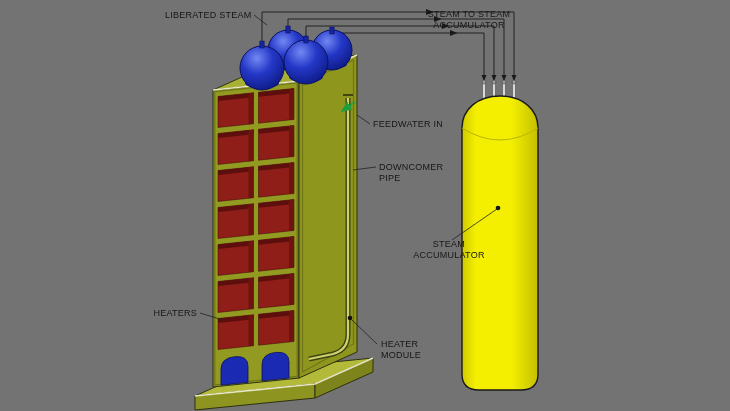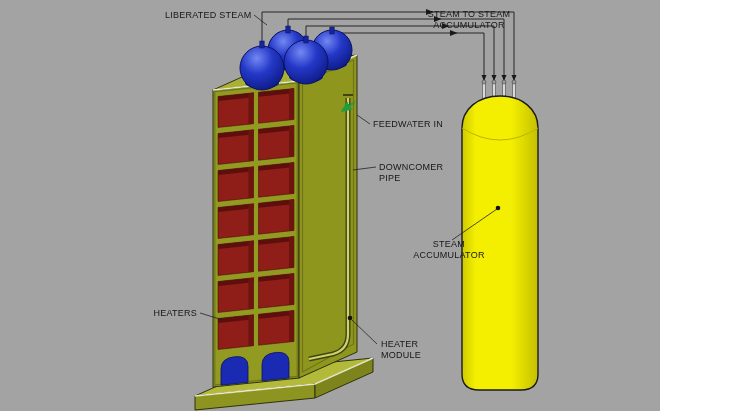--- a/index.html
+++ b/index.html
@@ -1,17 +1,17 @@
 <!DOCTYPE html>
 <html style="--module_front: #939a22; --module_side: #8f961e; --module_top: #a9b134; --heater_red: #8f1d18; --heater_red_dark: #5c0f0c; --dome_blue: #2438c8; --accumulator_yellow: #f4ef00; --feedwater_green: #1f9e3f; --line_black: #1a1a1a;"><head>
 <meta charset="utf-8">
 <style>
   *{margin:0;padding:0;box-sizing:border-box}
   html,body{background:#fff;font-family:"Liberation Sans",sans-serif}
-  .stage{width:660px;height:411px;background:#a3a3a3;position:relative;overflow:hidden}
+  .stage{width:730px;height:411px;background:#737373;position:relative;overflow:hidden}
   .lbl{font:400 9px "Liberation Sans",sans-serif;fill:#161616;letter-spacing:.25px}
   .leader{stroke:#222;stroke-width:.8;fill:none}
   .steam-line{stroke:#1a1a1a;stroke-width:.9;fill:none}
   .face-front{fill:var(--module_front,#939a22);stroke:#2e3110;stroke-width:1}
   .face-frame{fill:none;stroke:#6f761a;stroke-width:1.2}
   .face-right{fill:var(--module_side,#8f961e);stroke:#2e3110;stroke-width:1}
   .face-top{fill:var(--module_top,#a9b134);stroke:#2e3110;stroke-width:1}
   .rim{stroke:#e8e8c4;stroke-width:1.6;fill:none}
   .bar-main{fill:var(--heater_red,#8f1d18);stroke:#3a0907;stroke-width:.5}
   .bar-top{fill:var(--heater_red_dark,#5c0f0c)}

